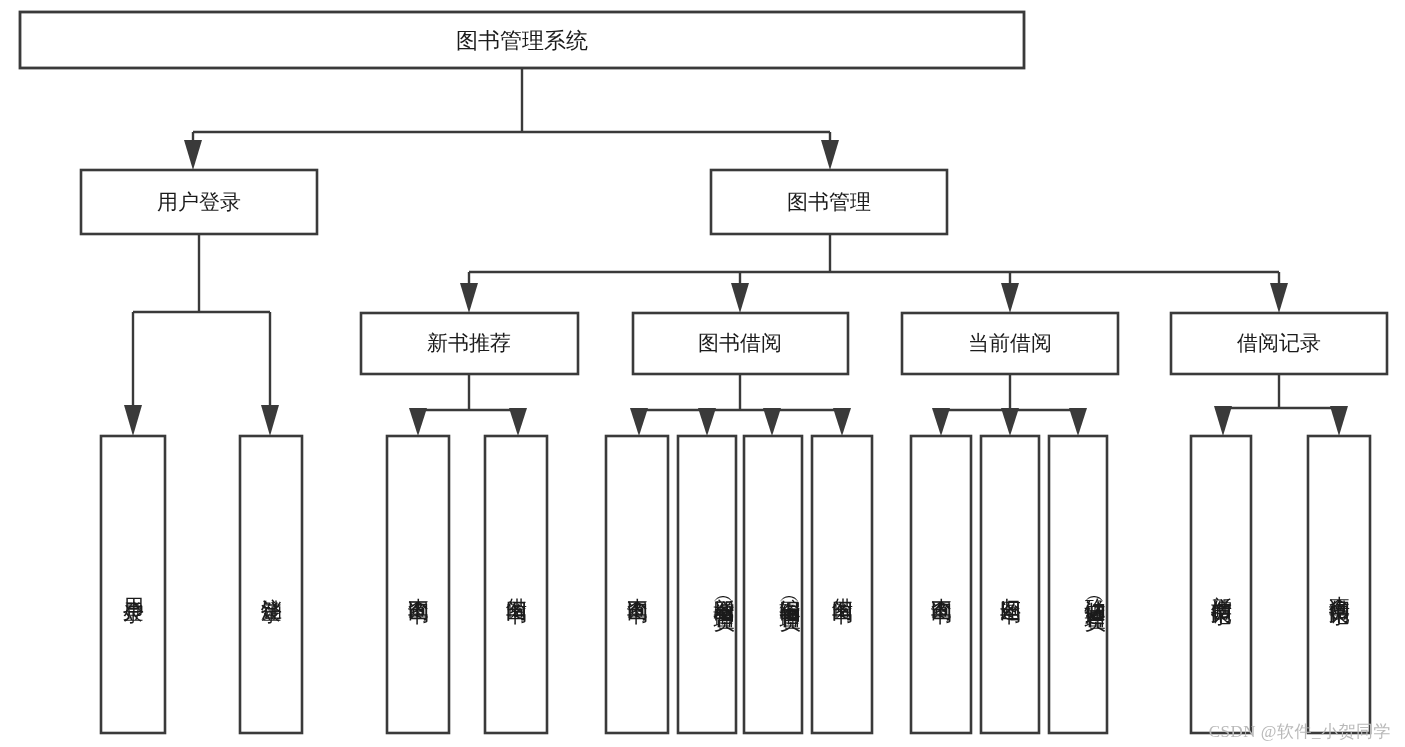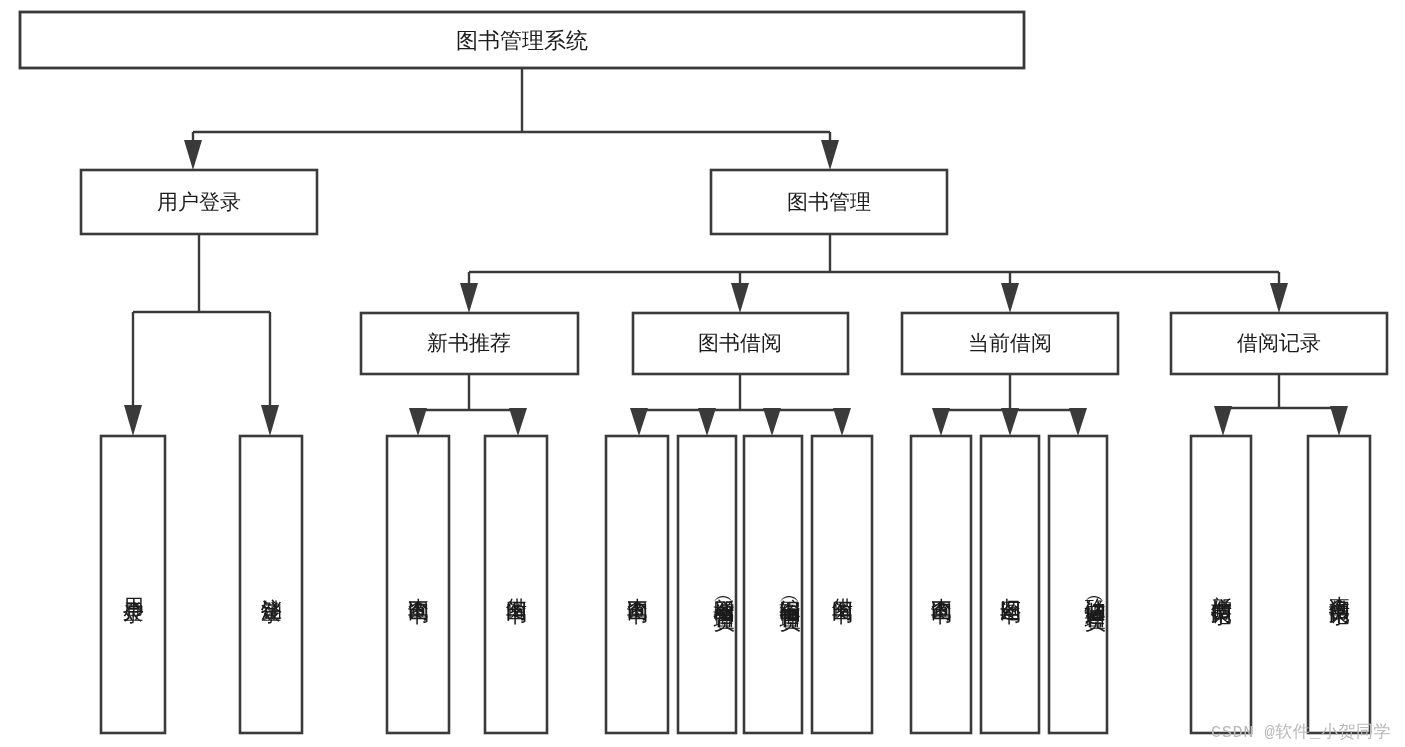--- a/index.html
+++ b/index.html
@@ -68,21 +68,21 @@
     line-height: 1.18;
     letter-spacing: 2px;
     color: #1b1b1b;
     white-space: nowrap;
     pointer-events: none;
   }
   .watermark {
     position: absolute;
     right: 14px;
     bottom: 4px;
-    font-family: Liberation Mono, monospace;
+    font-family: Liberation Serif, serif;
     font-size: 17px;
     color: #b9b9b9;
     letter-spacing: 0.5px;
     white-space: nowrap;
   }
 </style>
 </head>
 <body>
 
 <div id="diagram-root">

